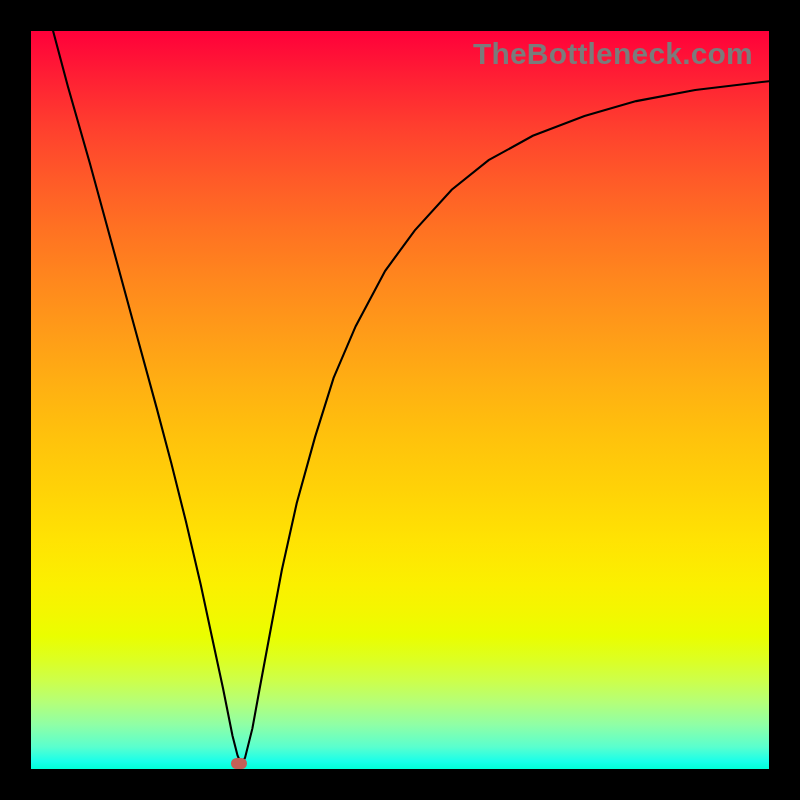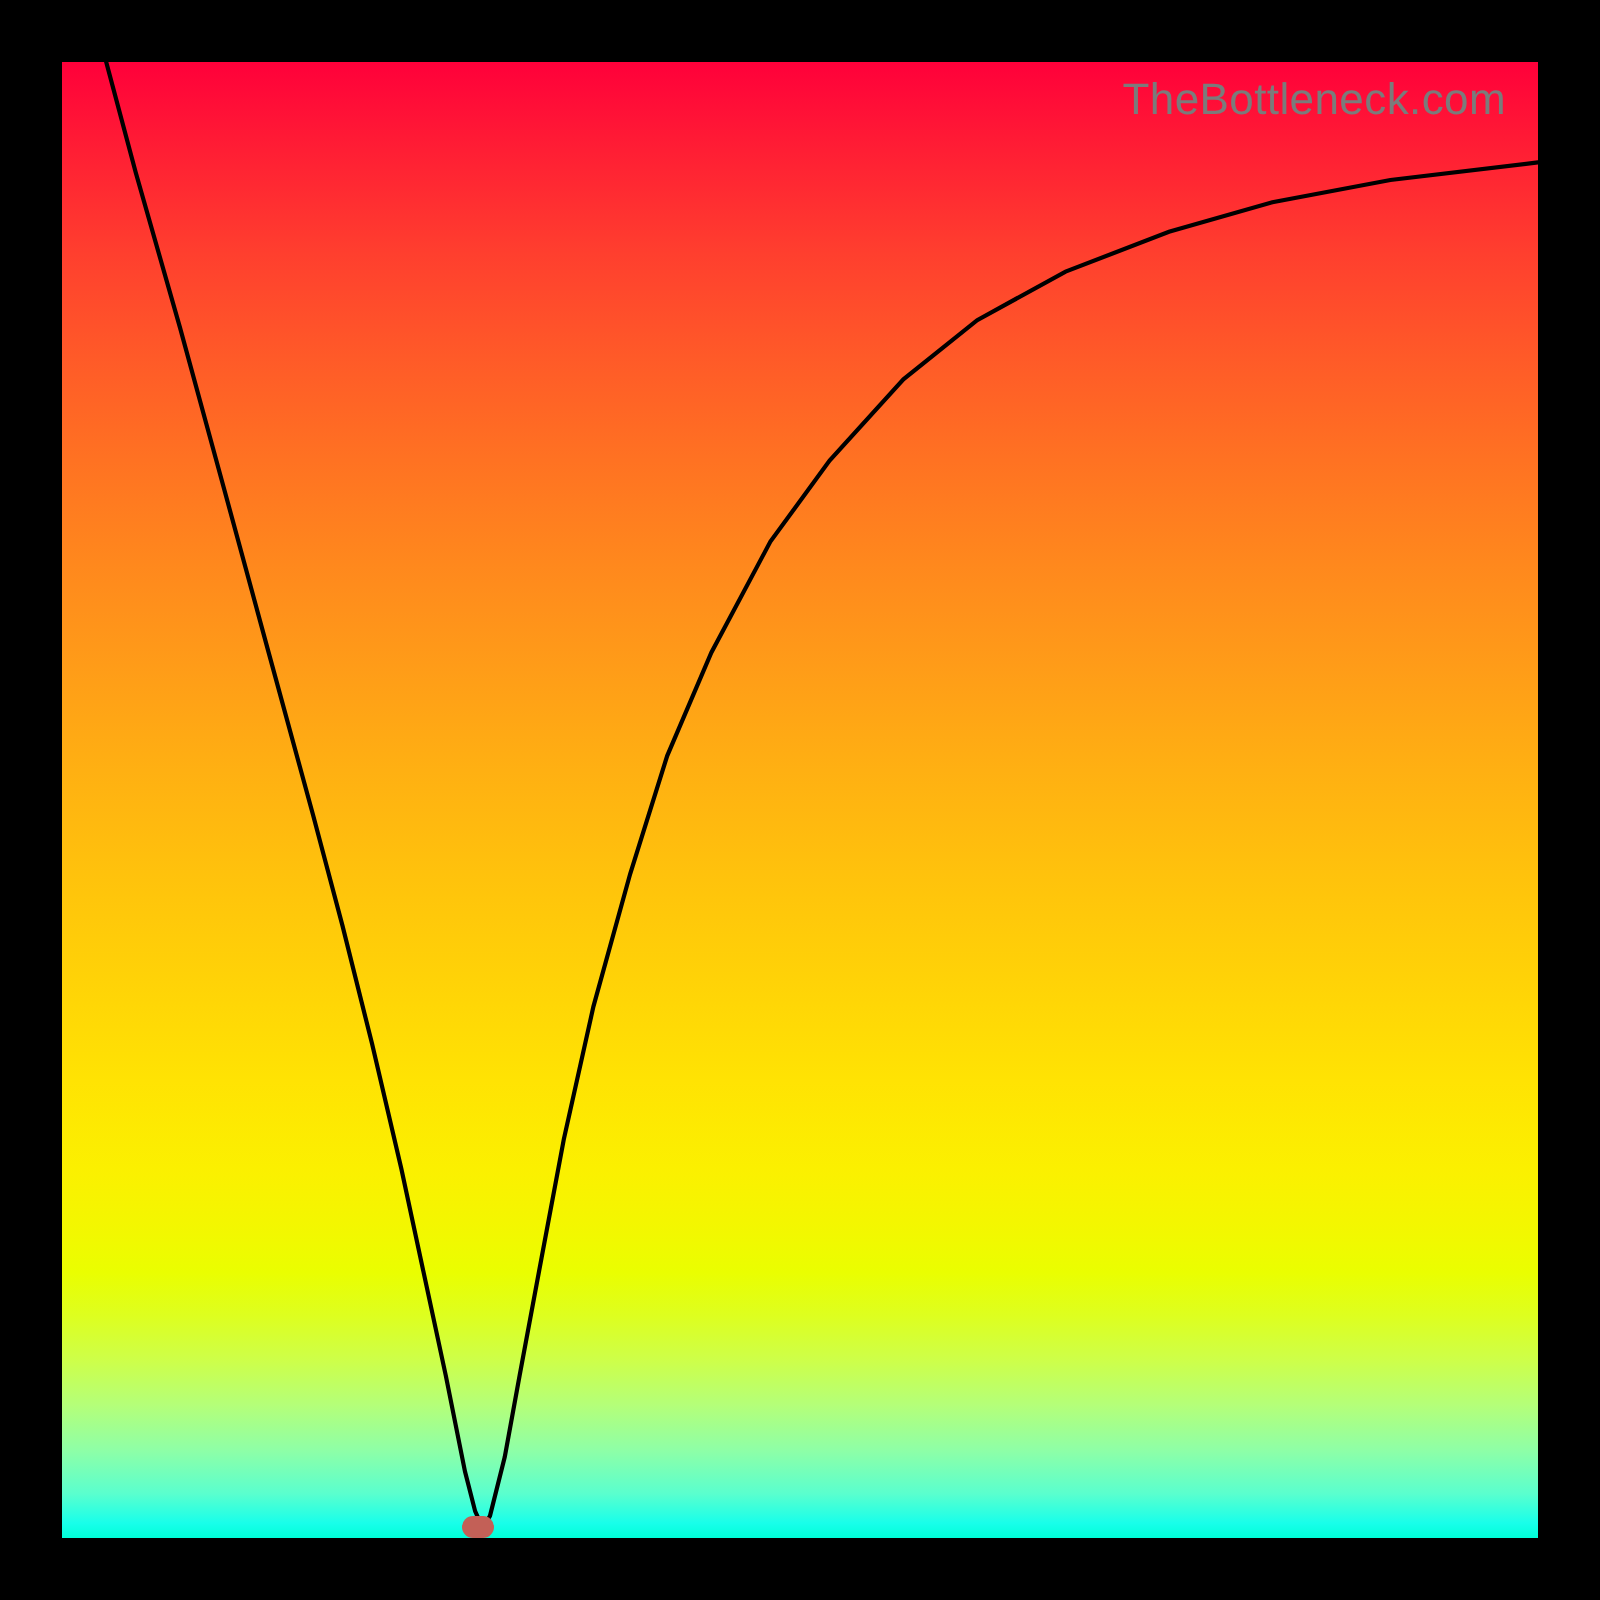--- a/index.html
+++ b/index.html
@@ -46,22 +46,22 @@
       #5affce 97%,
       #18ffea 99%,
       #00ffd8 100%
     );
   }
   .watermark {
     position: absolute;
     top: 6px;
     right: 16px;
     color: #7b7b7b;
-    font-size: 22px;
-    font-weight: 400;
+    font-size: 30px;
+    font-weight: 700;
     letter-spacing: 0.2px;
     user-select: none;
   }
   svg.curve {
     position: absolute;
     left: 0;
     top: 0;
     width: 738px;
     height: 738px;
   }

